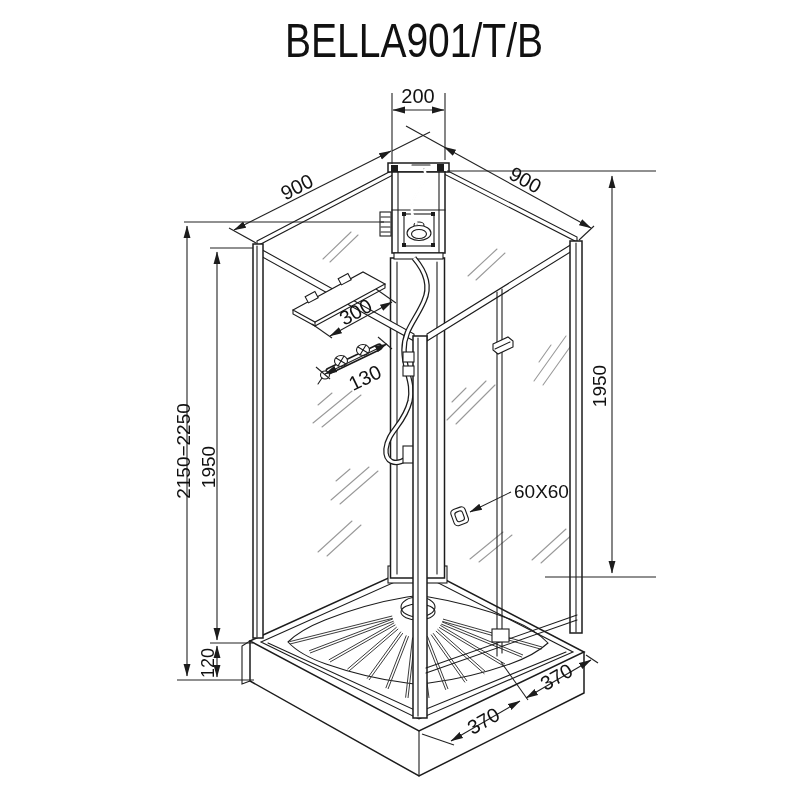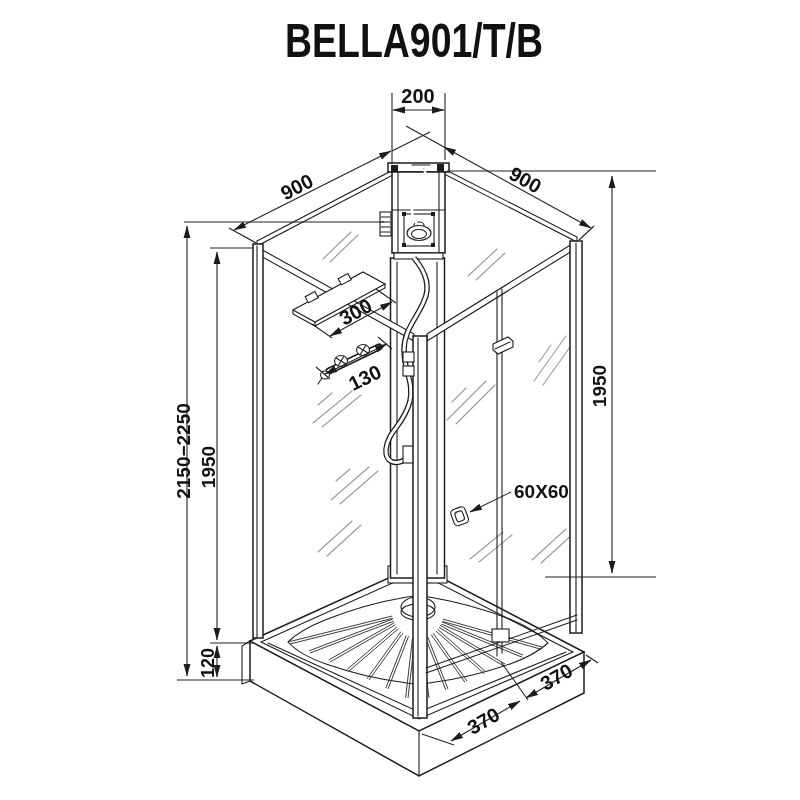--- a/index.html
+++ b/index.html
@@ -1,17 +1,17 @@
 <!DOCTYPE html>
 <html><head>
 <meta charset="utf-8">
 <style>
   html,body{margin:0;padding:0;background:#fff;}
   .stage{position:relative;width:666px;height:800px;background:#fff;overflow:hidden;
-         font-family:"Liberation Sans",sans-serif;font-weight:bold;}
+         font-family:"Liberation Sans",sans-serif;}
   svg{position:absolute;left:0;top:0;}
   .ln  {stroke:#1c1c1c;stroke-width:1.5;fill:none;stroke-linecap:round;}
   .ln1 {stroke:#1c1c1c;stroke-width:1.1;fill:none;stroke-linecap:round;}
   .wf  {fill:#ffffff;stroke:#1c1c1c;stroke-width:1.5;}
   .wf1 {fill:#ffffff;stroke:#1c1c1c;stroke-width:1.1;}
   .dim {stroke:#222222;stroke-width:1.1;fill:none;}
   .glass{stroke:#9a9a9a;stroke-width:1.1;fill:none;stroke-linecap:round;}
   .dk  {fill:#1c1c1c;stroke:none;}
   text{fill:#111;font-family:"Liberation Sans",sans-serif;}
   .t20{font-size:20px;text-anchor:middle;}

